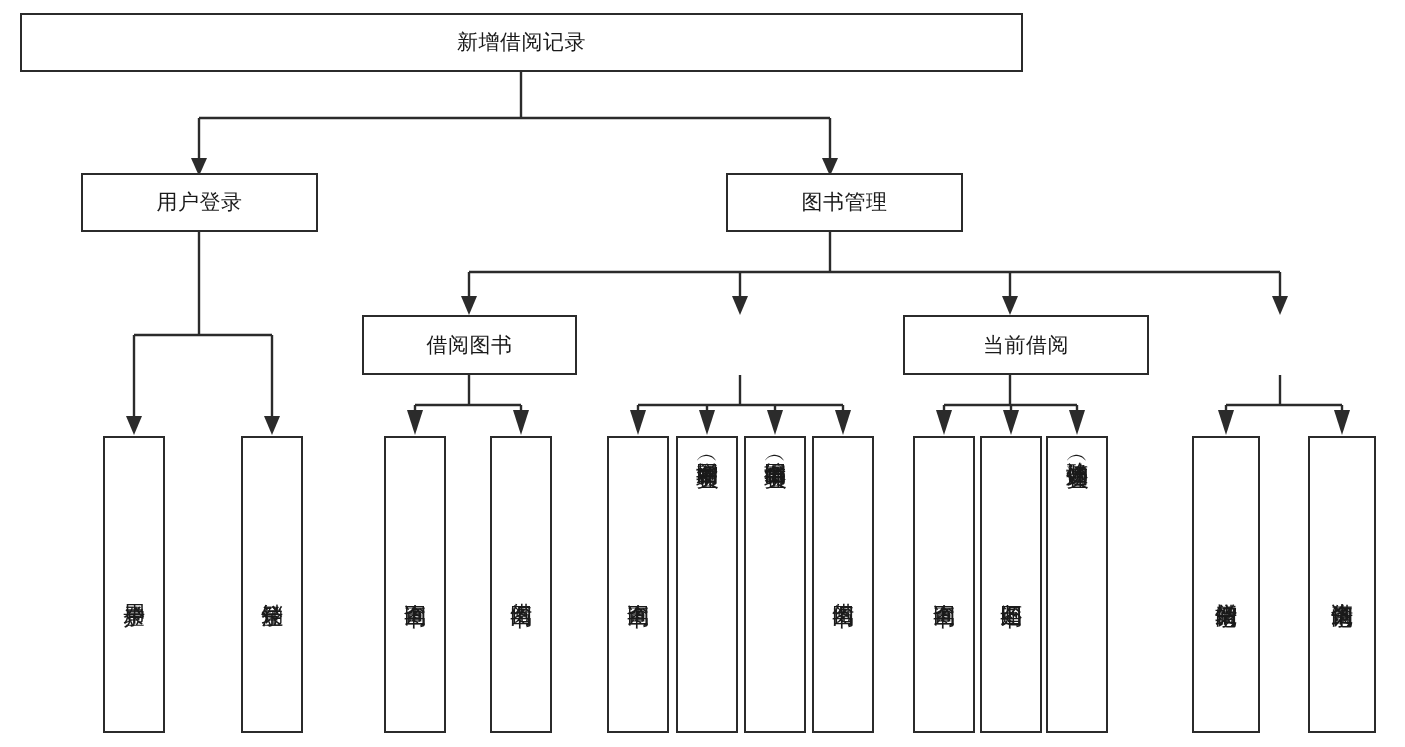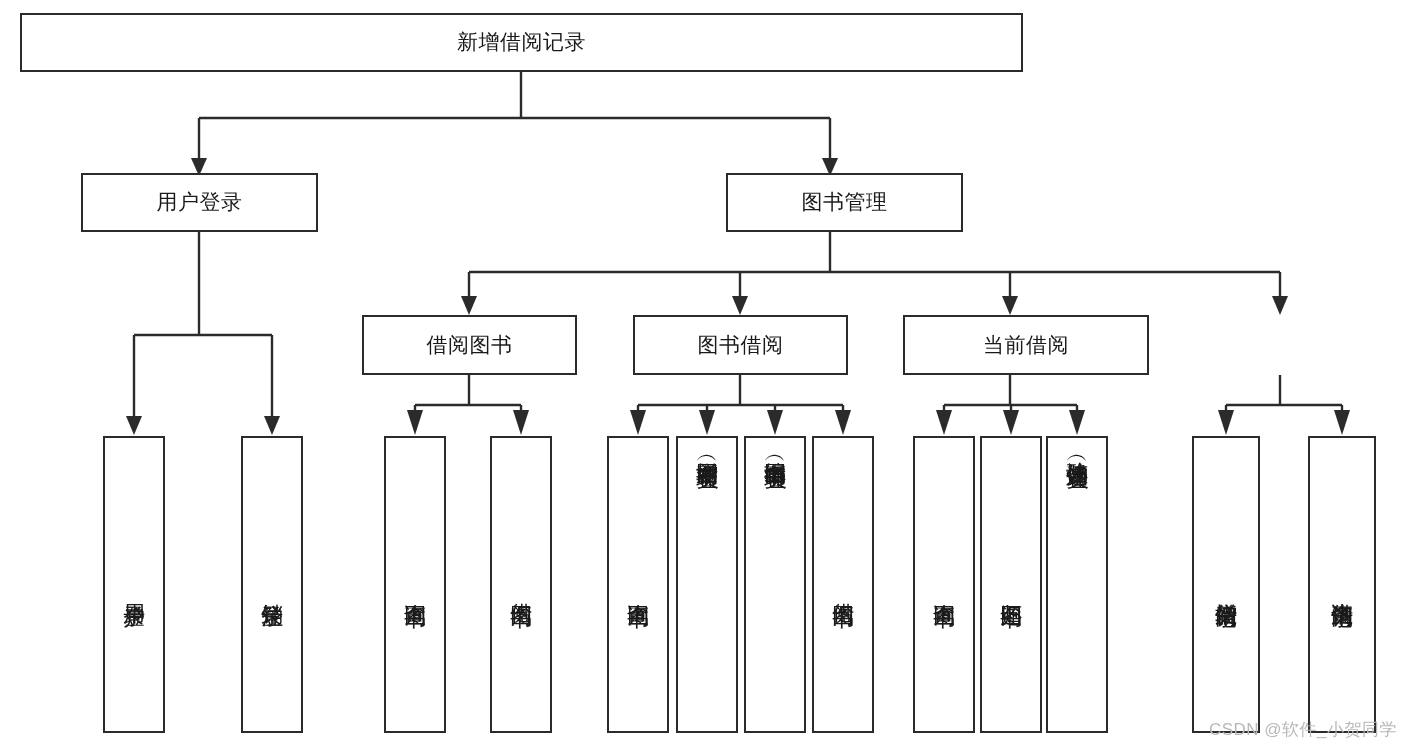--- a/index.html
+++ b/index.html
@@ -97,23 +97,20 @@
   <div class="node" style="left:81px;top:173px;width:237px;height:59px;">
     <span class="lbl">用户登录</span>
   </div>
   <div class="node" style="left:712px;top:173px;width:237px;height:59px;margin-left:14px;">
     <span class="lbl">图书管理</span>
   </div>
 
   <div class="node" style="left:362px;top:315px;width:215px;height:60px;">
     <span class="lbl">借阅图书</span>
   </div>
-  <div class="node" style="left:633px;top:315px;width:215px;height:60px;">
-    <span class="lbl">图书借阅</span>
-  </div>
   <div class="node" style="left:903px;top:315px;width:246px;height:60px;">
     <span class="lbl">当前借阅</span>
   </div>
 
   <div class="leaf centered" style="left:103px;top:436px;width:62px;height:297px;">
     <span class="vlbl">用户登录</span>
   </div>
   <div class="leaf centered" style="left:241px;top:436px;width:62px;height:297px;">
     <span class="vlbl">注销登录</span>
   </div>
@@ -148,14 +145,13 @@
     <span class="vlbl">确认归还（管理员）</span>
   </div>
 
   <div class="leaf centered" style="left:1192px;top:436px;width:68px;height:297px;">
     <span class="vlbl">新增借阅记录</span>
   </div>
   <div class="leaf centered" style="left:1308px;top:436px;width:68px;height:297px;">
     <span class="vlbl">查询借阅记录</span>
   </div>
 
-  <div id="watermark">CSDN @软件_小贺同学</div>
 </div>
 
 </body></html>

